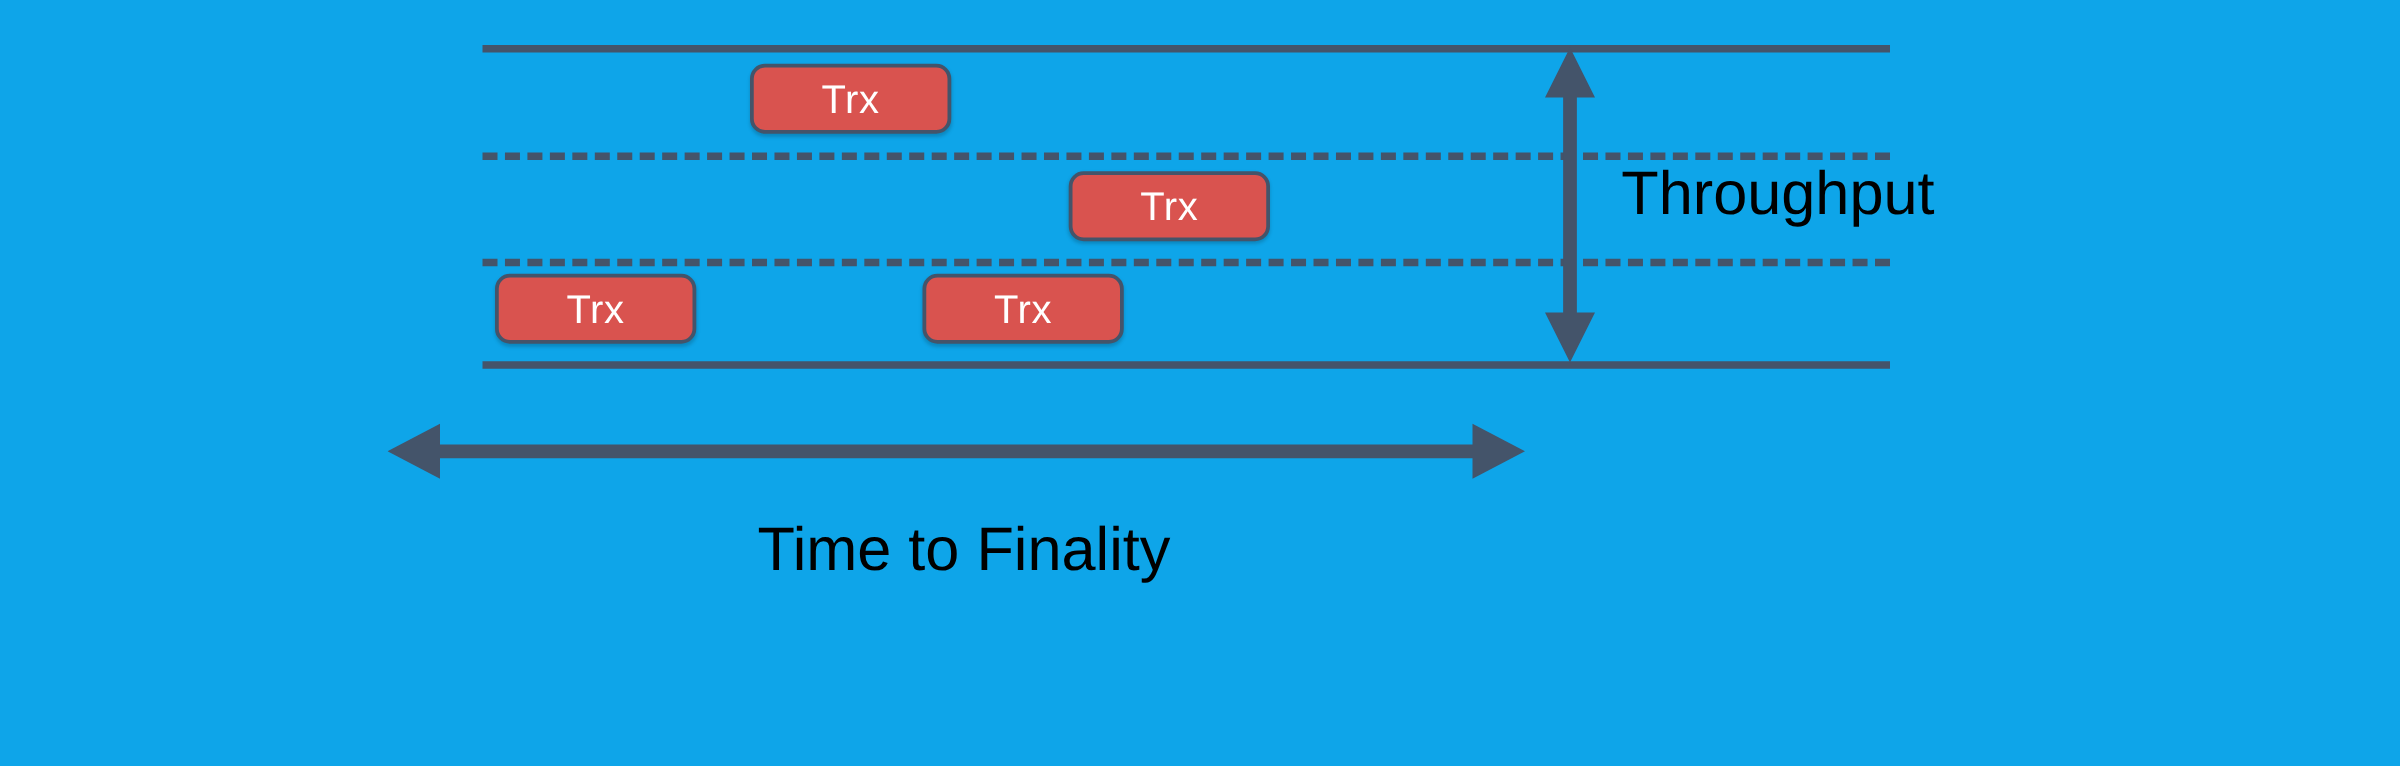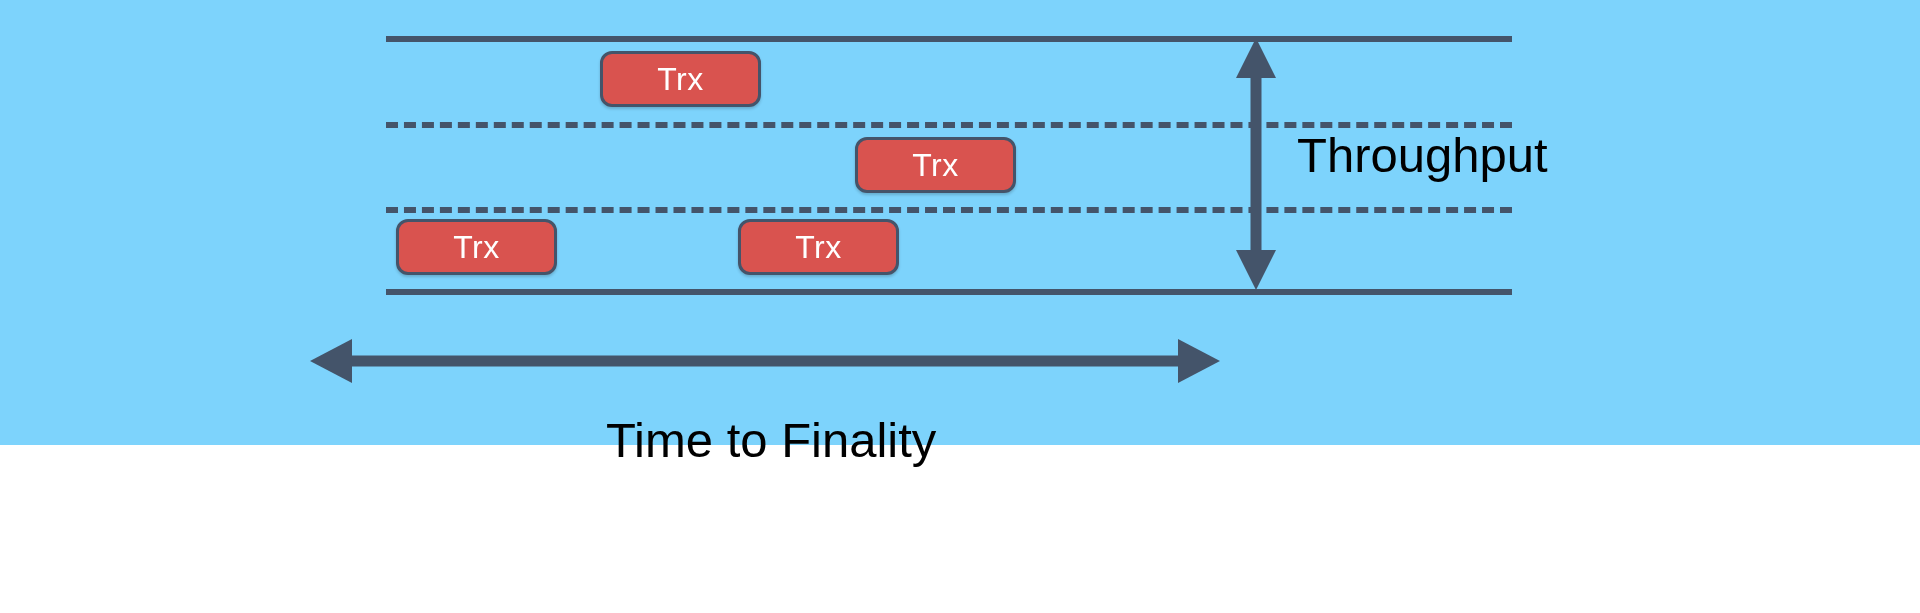--- a/index.html
+++ b/index.html
@@ -10,22 +10,22 @@
   }
   body {
     width: 1920px;
     height: 613px;
     font-family: "Liberation Sans", sans-serif;
     overflow: hidden;
   }
   #stage {
     position: relative;
     width: 1920px;
-    height: 445px;
-    background: #7dd3fc;
+    height: 613px;
+    background: #0ea5e9;
   }
   .lane-line {
     position: absolute;
     left: 386px;
     width: 1126px;
     height: 0;
     border-top: 6px solid #44546A;
   }
   .lane-line.dashed {
     border-top: 6px dashed #44546A;

